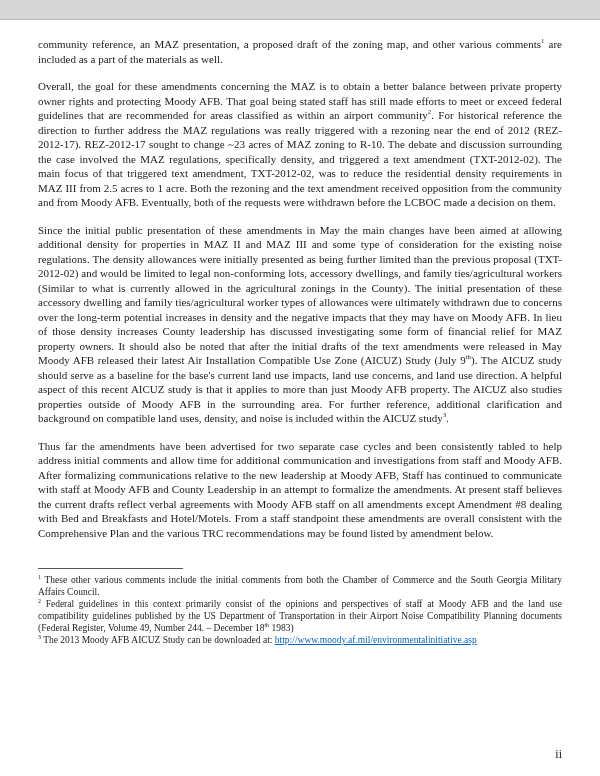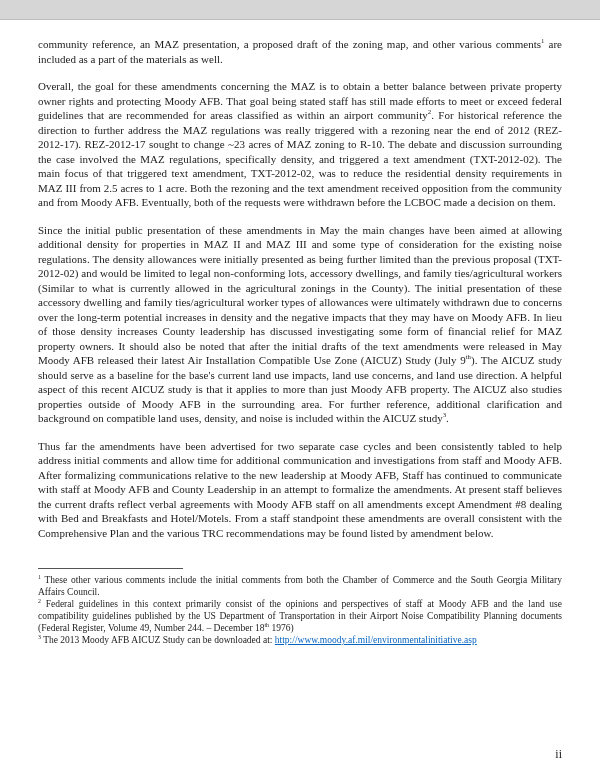--- a/index.html
+++ b/index.html
@@ -70,18 +70,18 @@
 <div class="page-content">
   <div>
       <p class="body-para"><span>community reference, an MAZ presentation, a proposed draft of the zoning map, and other various comments</span><sup>1</sup><span> are included as a part of the materials as well.</span></p>
       <p class="body-para"><span>Overall, the goal for these amendments concerning the MAZ is to obtain a better balance between private property owner rights and protecting Moody AFB. That goal being stated staff has still made efforts to meet or exceed federal guidelines that are recommended for areas classified as within an airport community</span><sup>2</sup><span>. For historical reference the direction to further address the MAZ regulations was really triggered with a rezoning near the end of 2012 (REZ-2012-17). REZ-2012-17 sought to change ~23 acres of MAZ zoning to R-10. The debate and discussion surrounding the case involved the MAZ regulations, specifically density, and triggered a text amendment (TXT-2012-02). The main focus of that triggered text amendment, TXT-2012-02, was to reduce the residential density requirements in MAZ III from 2.5 acres to 1 acre. Both the rezoning and the text amendment received opposition from the community and from Moody AFB. Eventually, both of the requests were withdrawn before the LCBOC made a decision on them.</span></p>
       <p class="body-para"><span>Since the initial public presentation of these amendments in May the main changes have been aimed at allowing additional density for properties in MAZ II and MAZ III and some type of consideration for the existing noise regulations. The density allowances were initially presented as being further limited than the previous proposal (TXT-2012-02) and would be limited to legal non-conforming lots, accessory dwellings, and family ties/agricultural workers (Similar to what is currently allowed in the agricultural zonings in the County). The initial presentation of these accessory dwelling and family ties/agricultural worker types of allowances were ultimately withdrawn due to concerns over the long-term potential increases in density and the negative impacts that they may have on Moody AFB. In lieu of those density increases County leadership has discussed investigating some form of financial relief for MAZ property owners. It should also be noted that after the initial drafts of the text amendments were released in May Moody AFB released their latest Air Installation Compatible Use Zone (AICUZ) Study (July 9</span><sup>th</sup><span>). The AICUZ study should serve as a baseline for the base's current land use impacts, land use concerns, and land use direction. A helpful aspect of this recent AICUZ study is that it applies to more than just Moody AFB property. The AICUZ also studies properties outside of Moody AFB in the surrounding area. For further reference, additional clarification and background on compatible land uses, density, and noise is included within the AICUZ study</span><sup>3</sup><span>.</span></p>
       <p class="body-para"><span>Thus far the amendments have been advertised for two separate case cycles and been consistently tabled to help address initial comments and allow time for additional communication and investigations from staff and Moody AFB. After formalizing communications relative to the new leadership at Moody AFB, Staff has continued to communicate with staff at Moody AFB and County Leadership in an attempt to formalize the amendments. At present staff believes the current drafts reflect verbal agreements with Moody AFB staff on all amendments except Amendment #8 dealing with Bed and Breakfasts and Hotel/Motels. From a staff standpoint these amendments are overall consistent with the Comprehensive Plan and the various TRC recommendations may be found listed by amendment below.</span></p>
     </div>
   <div class="fn-sep"></div>
   <div>
       <p class="footnote"><sup>1</sup><span> These other various comments include the initial comments from both the Chamber of Commerce and the South Georgia Military Affairs Council.</span></p>
-      <p class="footnote"><sup>2</sup><span> Federal guidelines in this context primarily consist of the opinions and perspectives of staff at Moody AFB and the land use compatibility guidelines published by the US Department of Transportation in their Airport Noise Compatibility Planning documents (Federal Register, Volume 49, Number 244. – December 18</span><sup>th</sup><span> 1976)</span></p>
+      <p class="footnote"><sup>2</sup><span> Federal guidelines in this context primarily consist of the opinions and perspectives of staff at Moody AFB and the land use compatibility guidelines published by the US Department of Transportation in their Airport Noise Compatibility Planning documents (Federal Register, Volume 49, Number 244. – December 18</span><sup>th</sup><span> 1983)</span></p>
       <p class="footnote"><sup>3</sup><span> The 2013 Moody AFB AICUZ Study can be downloaded at: </span><a class="doc-link" href="#" style="color: rgb(5, 99, 193);">http://www.moody.af.mil/environmentalinitiative.asp</a></p>
     </div>
 </div>
 
 <div class="page-num">ii</div>
 
 </body></html>

